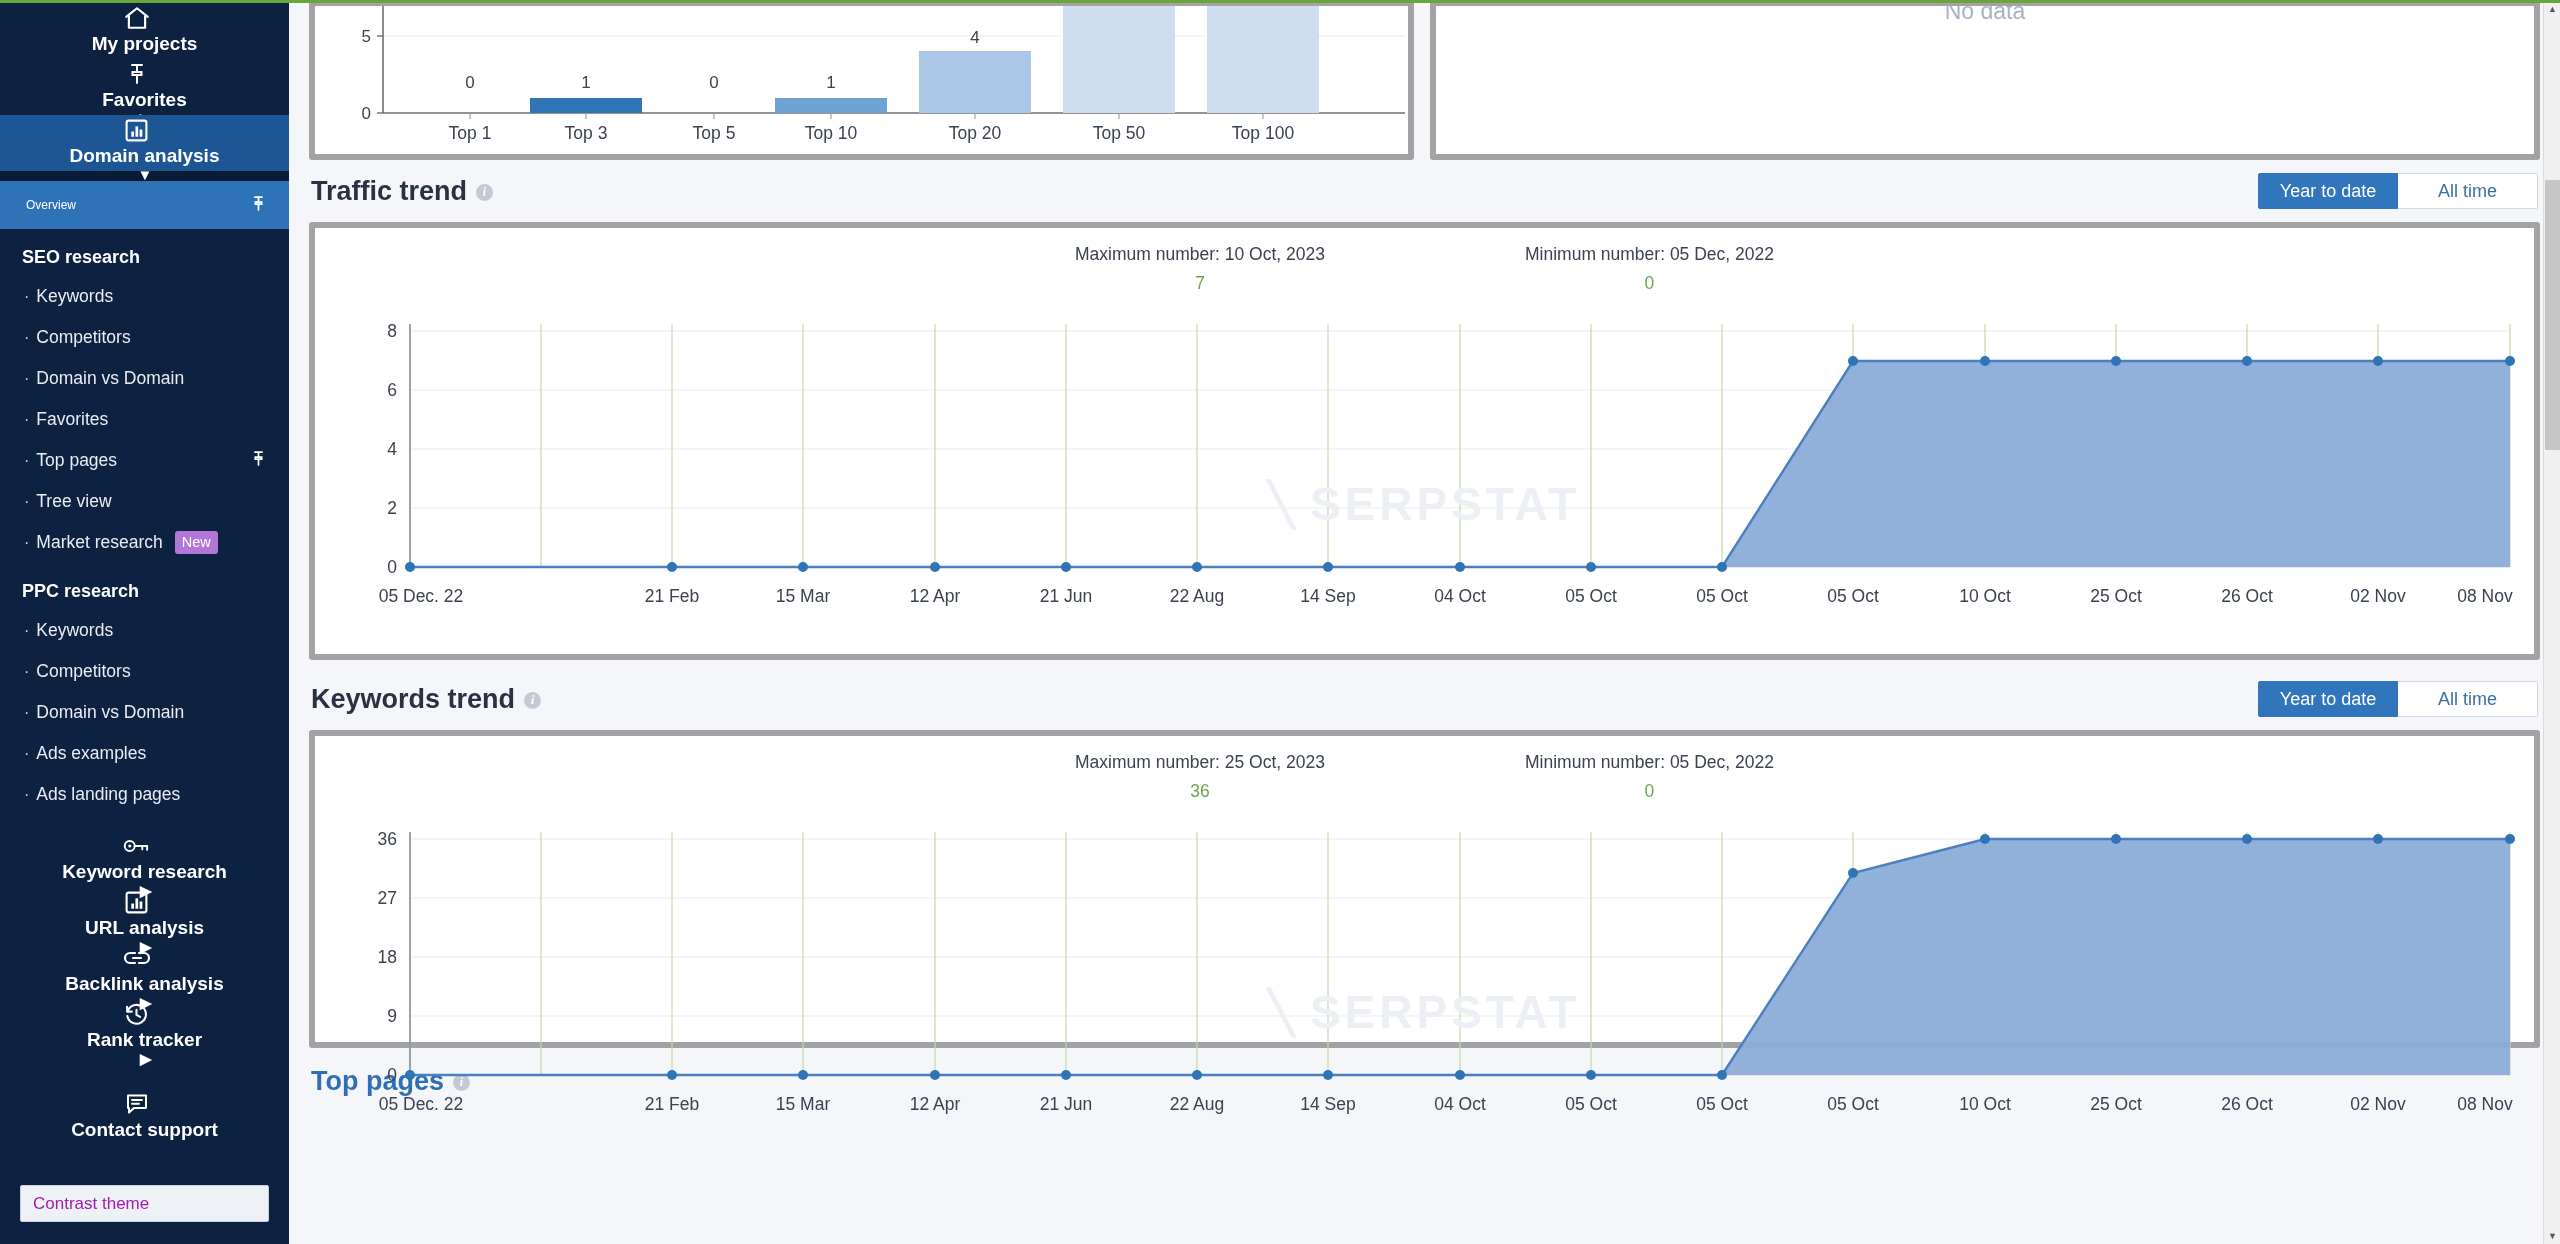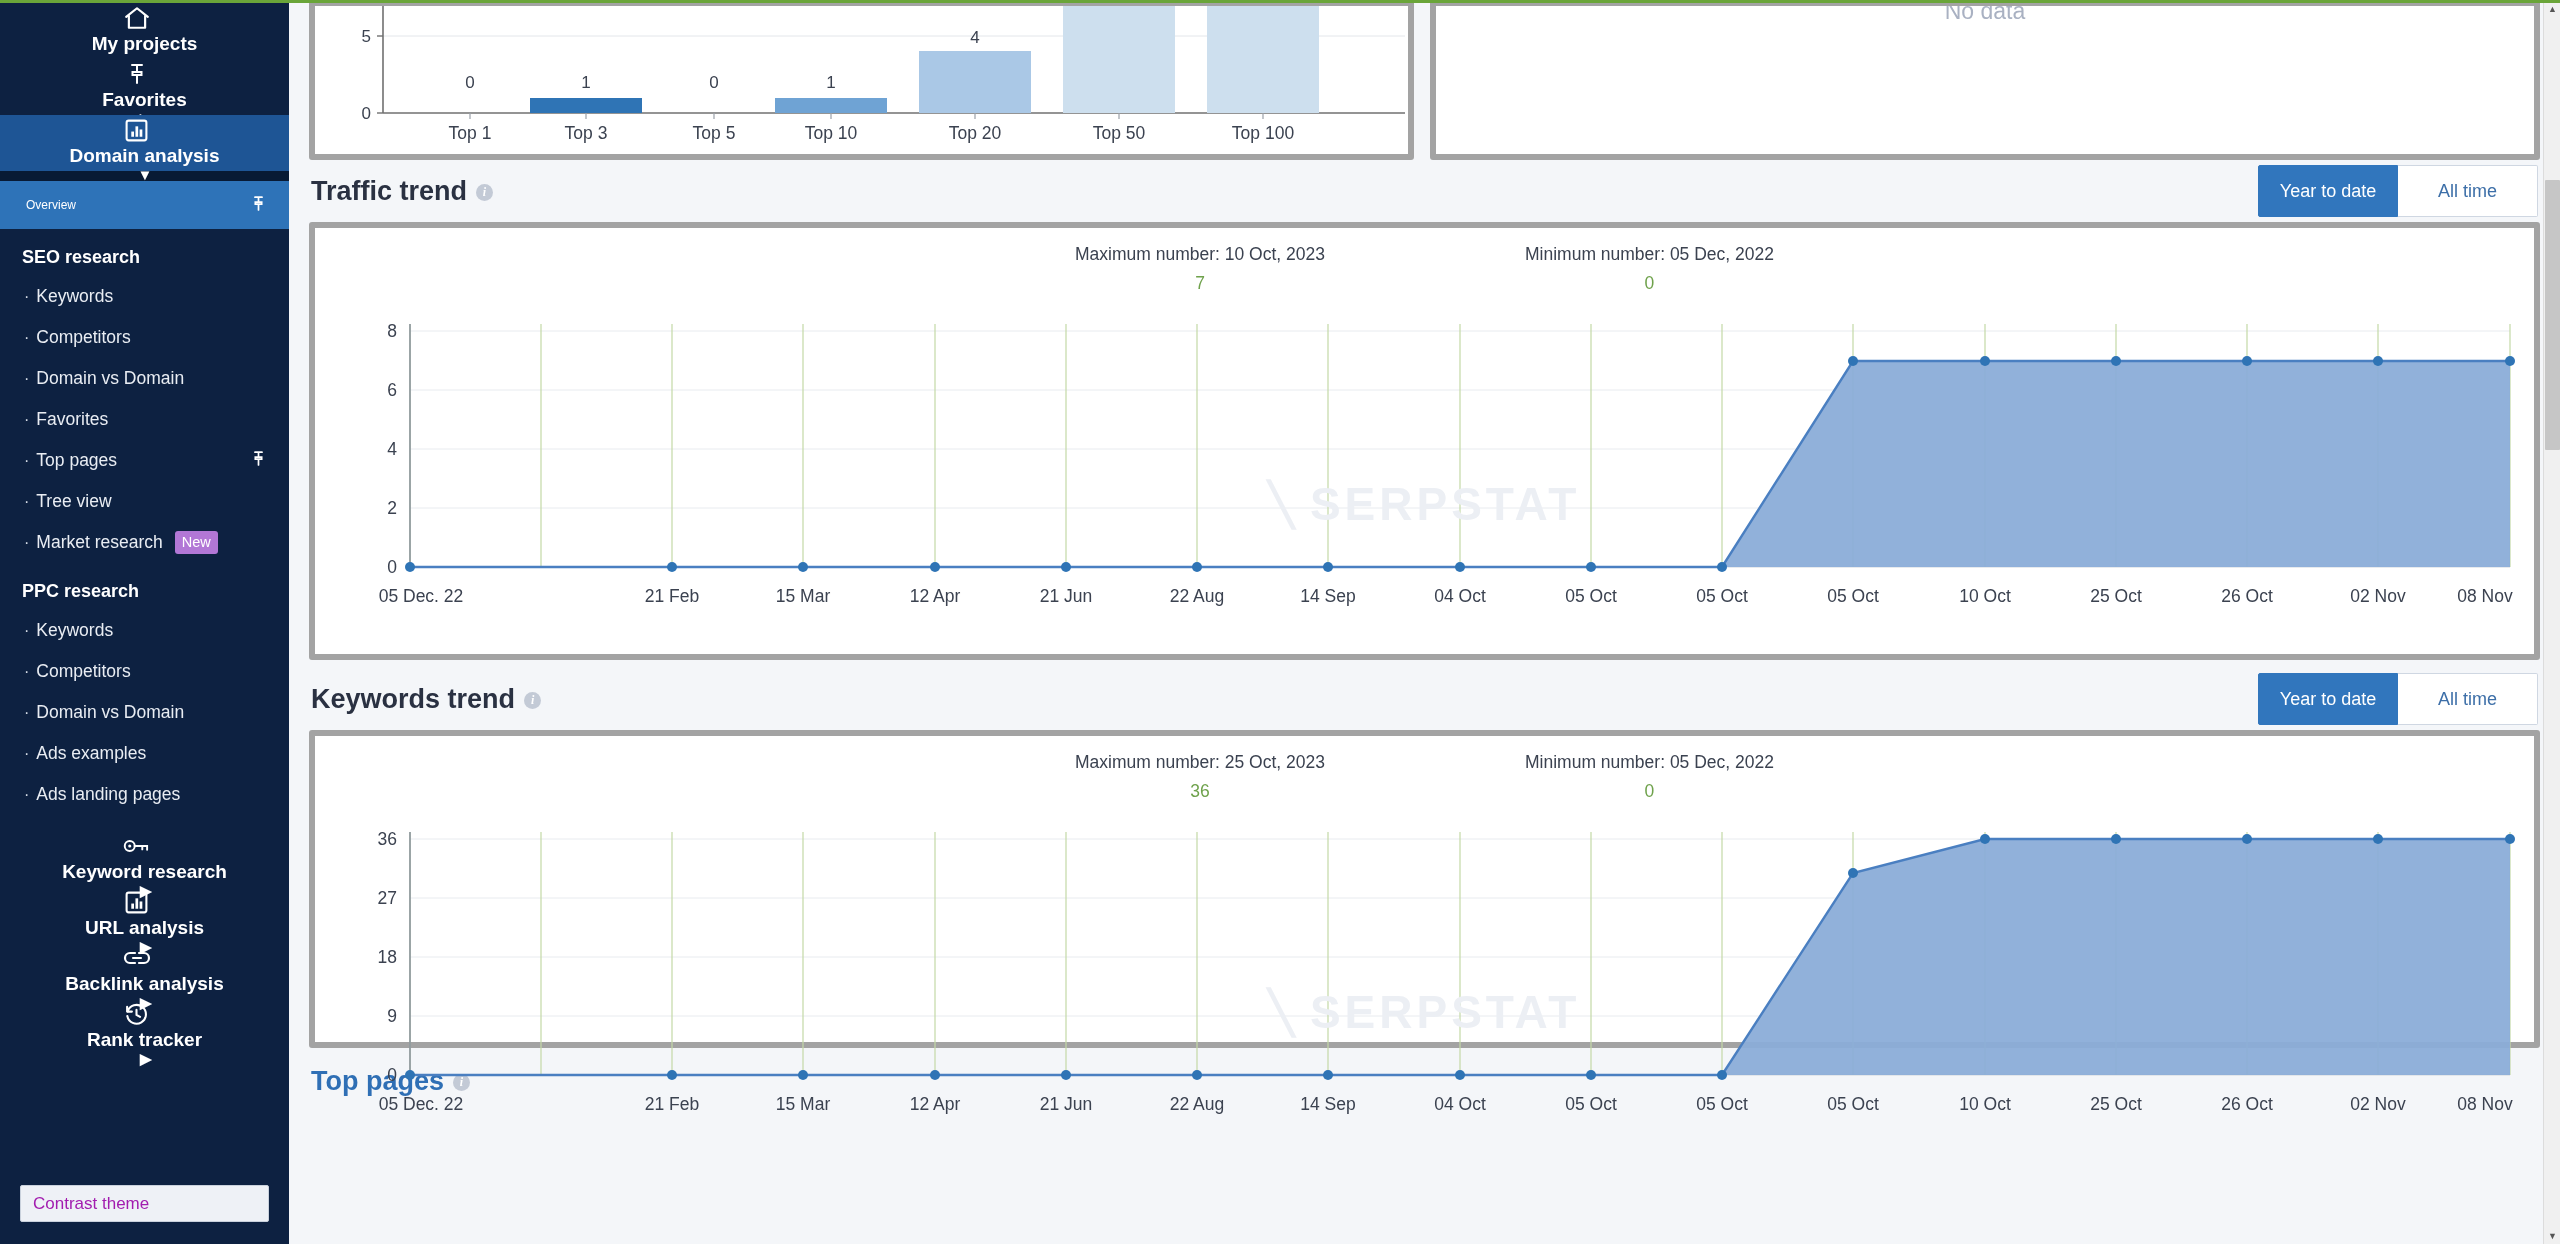--- a/index.html
+++ b/index.html
@@ -118,21 +118,21 @@
   .info-i {
     display:inline-flex; align-items:center; justify-content:center;
     width: 17px; height: 17px; border-radius: 50%;
     background: #c3cad6; color: #fff;
     font-size: 12px; font-weight: bold; font-style: italic;
     margin-left: 9px; vertical-align: middle;
     font-family: "Liberation Serif", serif;
   }
   .toggle-group { margin-left: auto; display: flex; }
   .tg-btn {
-    height: 52px; min-width: 140px;
+    height: 36px; min-width: 140px;
     display: flex; align-items: center; justify-content: center;
     font-size: 18px; cursor: pointer;
     border: 1px solid #cfd7e2;
     background: #fff; color: #3d6fa8;
   }
   .tg-btn.sel { background: #3176bd; color: #fff; border-color: #3176bd; }
   .tg-btn:first-child { border-radius: 2px 0 0 2px; }
   .tg-btn:last-child  { border-radius: 0 2px 2px 0; border-left: none; }
 
   .chart-card { margin: 0 20px; position: relative; }
@@ -329,20 +329,29 @@
           <path d="M3 4.5 V9.2 H7.6" fill="none" stroke="#fff" stroke-width="2" stroke-linecap="round" stroke-linejoin="round"></path>
           <path d="M12 7.5 V12.3 L15.4 14.2" fill="none" stroke="#fff" stroke-width="2" stroke-linecap="round"></path>
         </svg>
     </span>
     <span class="lbl">Rank tracker</span>
     <span class="caret-r">▶</span>
   </div>
 
   <div class="sb-spacer-lg"></div>
 
+  <div class="sb-row">
+    <span class="ico">
+      <svg width="26" height="24" viewBox="0 0 24 24">
+          <path d="M3 3.5 H21 V16 H9 L4 20.5 V16 H3 Z" fill="none" stroke="#fff" stroke-width="2" stroke-linejoin="round"></path>
+          <path d="M7 8 H17 M7 11.8 H14" stroke="#fff" stroke-width="1.9" stroke-linecap="round"></path>
+        </svg>
+    </span>
+    <span class="lbl">Contact support</span>
+  </div>
 
   <div class="theme-select">
     <span class="lbl">Contrast theme</span>
     <span style="font-size:14px;color:#333b48;"></span>
   </div>
 </div>
 
 <div id="main">
   <div class="top-accent"></div>
 

